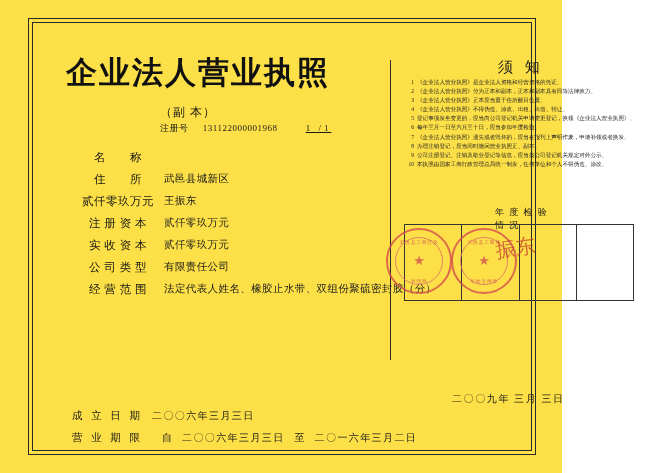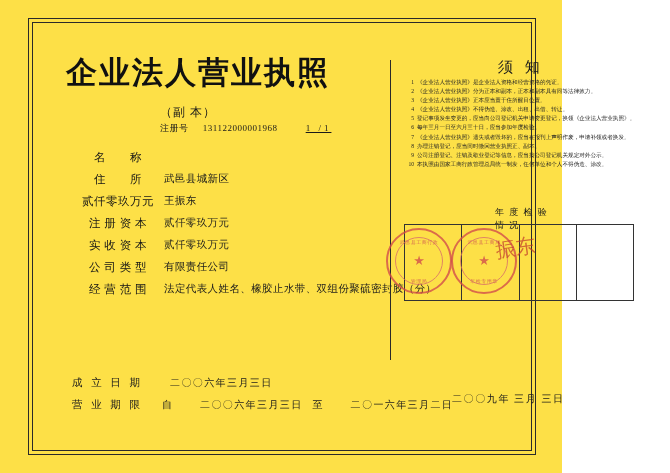--- a/index.html
+++ b/index.html
@@ -241,40 +241,39 @@
     font-size: 20px;
     opacity: 0.7;
     transform: rotate(-8deg);
     font-family: "DejaVu Serif", serif;
   }
 
   
   .bottom-left {
     position: absolute;
     left: 72px;
-    top: 376px;
+    top: 409px;
     font-size: 10.5px;
     color: #1a1a1a;
   }
   .bottom-row {
     display: flex;
     align-items: baseline;
     height: 22px;
     white-space: nowrap;
   }
   .bottom-label {
     width: 80px;
     flex: 0 0 auto;
     letter-spacing: 3px;
     font-size: 10.5px;
   }
   .bottom-value {
     font-size: 10px;
     letter-spacing: 1.4px;
-    margin-left: 18px;
   }
   .bottom-to {
     margin: 0 10px;
     font-size: 10px;
   }
   .issue-date {
     position: absolute;
     left: 452px;
     top: 392px;
     font-size: 10px;

